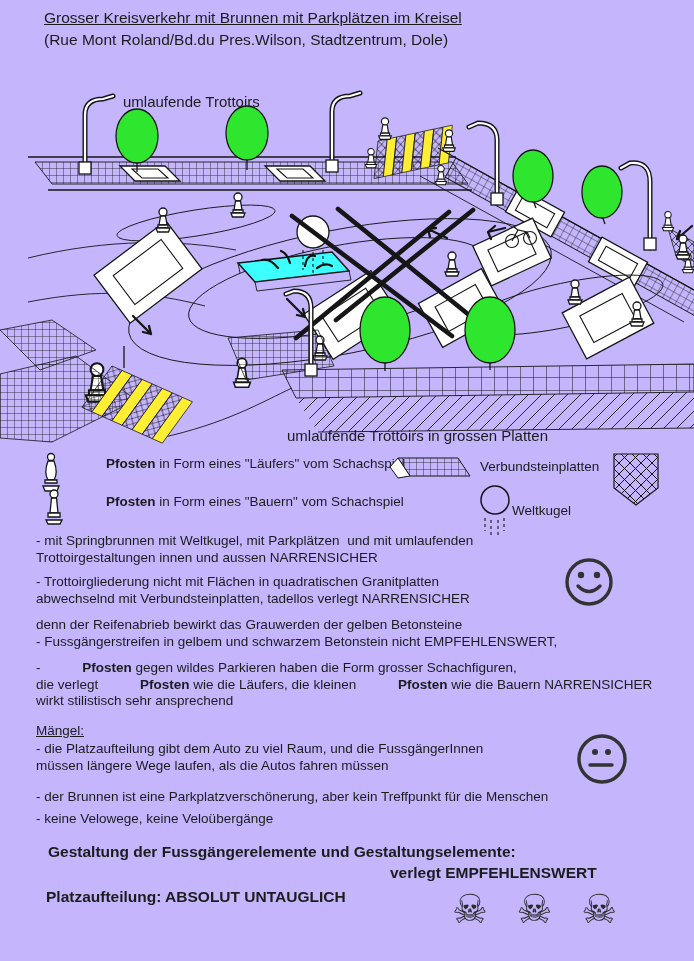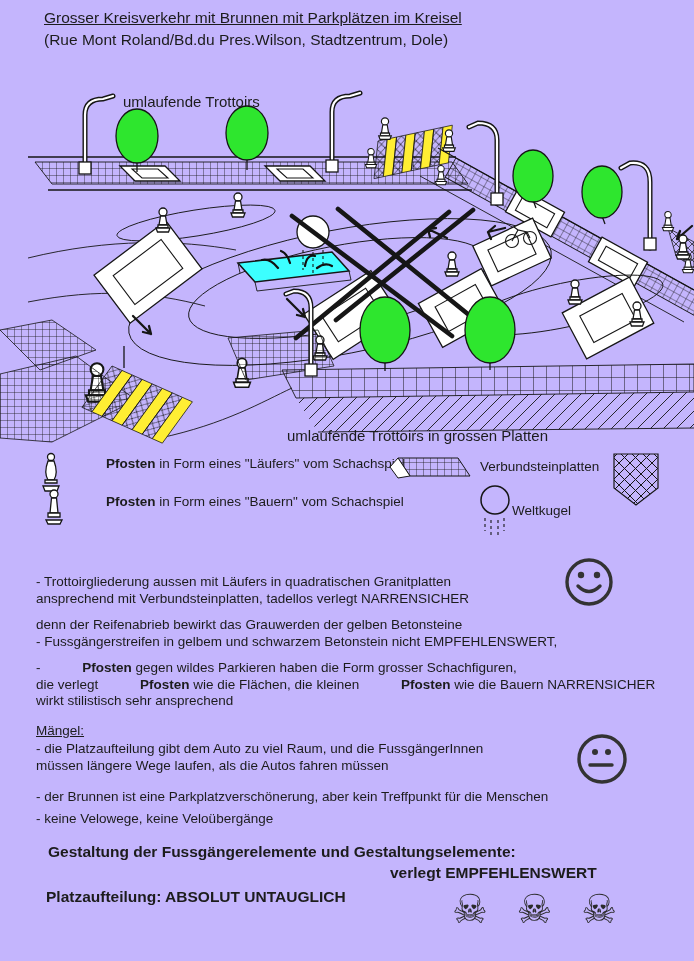--- a/index.html
+++ b/index.html
@@ -265,37 +265,41 @@
     <path d="M4,24 h12 v4 h-12 z" class="wf"></path>
     <path d="M2,31 h16 l-2,4 h-12 z" class="wf"></path>
   </svg>
   <div class="abs tline lg" style="left:68px;top:494px"><span class="b">Pfosten</span><span> in Form eines "Bauern" vom Schachspiel</span></div>
   <svg class="abs" style="left:474px;top:485px" width="42" height="52" viewBox="0 0 42 52">
     <circle cx="21" cy="15" r="14" class="nf" style="stroke-width:1.5"></circle>
     <path class="dash" d="M11,33 V46 M17,35 V51 M24,35 V51 M30,33 V46"></path>
   </svg>
   <div class="abs tline lg" style="left:512px;top:503px">Weltkugel</div>
 
+  <div class="abs" style="left:36px;top:533px">
+    <div class="tline">- mit Springbrunnen mit Weltkugel, mit Parkplätzen  und mit umlaufenden</div>
+    <div class="tline">Trottoirgestaltungen innen und aussen NARRENSICHER</div>
+  </div>
   <div class="abs" style="left:36px;top:574px">
-    <div class="tline">- Trottoirgliederung aussen mit Läufers in quadratischen Granitplatten</div>
-    <div class="tline">ansprechend mit Verbundsteinplatten, tadellos verlegt NARRENSICHER</div>
+    <div class="tline">- Trottoirgliederung nicht mit Flächen in quadratischen Granitplatten</div>
+    <div class="tline">abwechselnd mit Verbundsteinplatten, tadellos verlegt NARRENSICHER</div>
   </div>
   <svg class="abs" style="left:563px;top:556px" width="52" height="52" viewBox="0 0 52 52">
     <circle cx="26" cy="26" r="22" class="face"></circle>
     <circle cx="18" cy="19" r="3.2" class="facefill"></circle>
     <circle cx="34" cy="19" r="3.2" class="facefill"></circle>
     <path d="M15,30 Q26,41 37,30" class="face"></path>
   </svg>
   <div class="abs" style="left:36px;top:617px">
     <div class="tline">denn der Reifenabrieb bewirkt das Grauwerden der gelben Betonsteine</div>
     <div class="tline">- Fussgängerstreifen in gelbem und schwarzem Betonstein nicht EMPFEHLENSWERT,</div>
   </div>
   <div class="abs" style="left:36px;top:660px">
     <div class="tline"><span>- </span><span class="b">Pfosten</span><span> gegen wildes Parkieren haben die Form grosser Schachfiguren,</span></div>
-    <div class="tline"><span>die verlegt </span><span class="b">Pfosten</span><span> wie die Flächen, die kleinen </span><span class="b">Pfosten</span><span> wie die Bauern NARRENSICHER</span></div>
+    <div class="tline"><span>die verlegt </span><span class="b">Pfosten</span><span> wie die Läufers, die kleinen </span><span class="b">Pfosten</span><span> wie die Bauern NARRENSICHER</span></div>
     <div class="tline">wirkt stilistisch sehr ansprechend</div>
   </div>
 
   <div class="abs tline u" style="left:36px;top:723px">Mängel:</div>
   <div class="abs" style="left:36px;top:741px">
     <div class="tline">- die Platzaufteilung gibt dem Auto zu viel Raum, und die FussgängerInnen</div>
     <div class="tline">müssen längere Wege laufen, als die Autos fahren müssen</div>
   </div>
   <svg class="abs" style="left:574px;top:731px" width="56" height="56" viewBox="0 0 56 56">
     <circle cx="28" cy="28" r="23" class="face"></circle>

